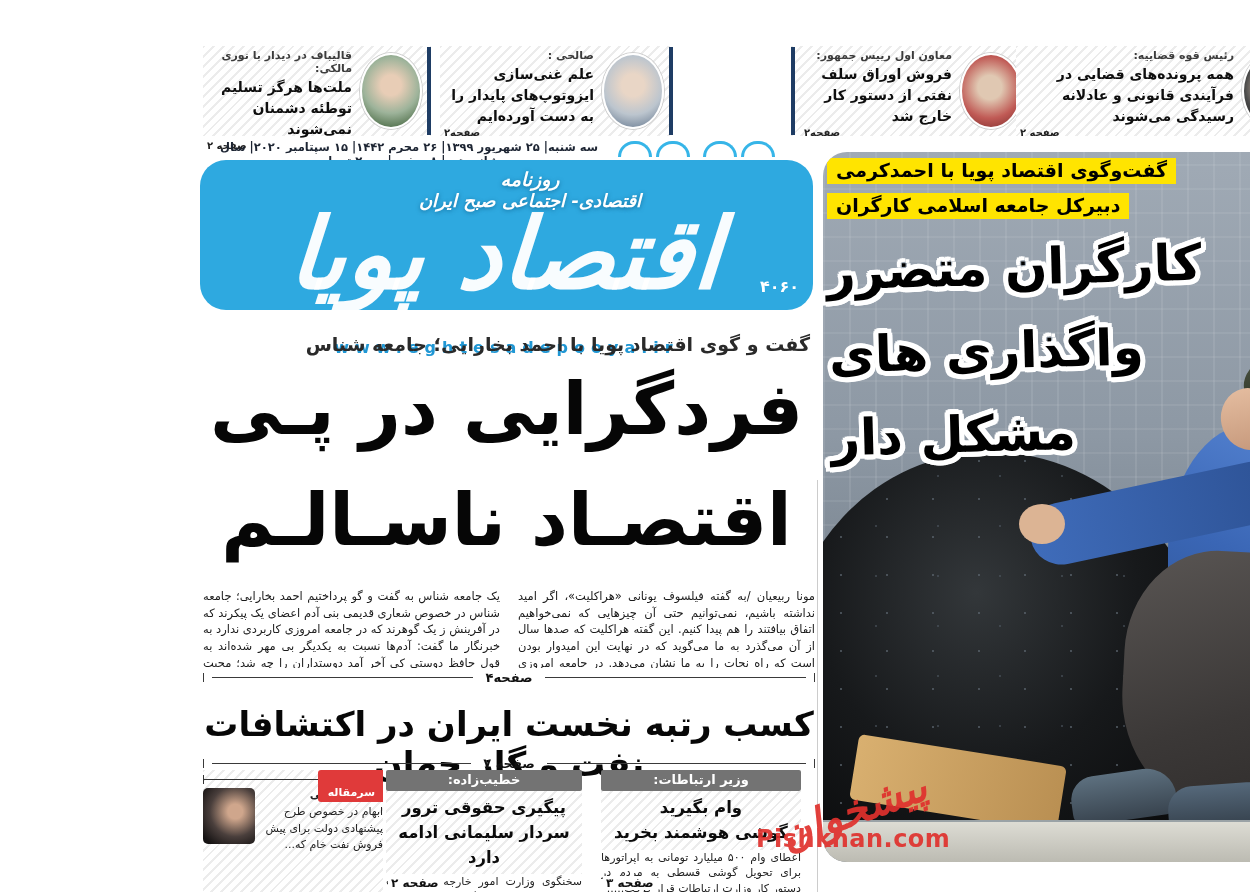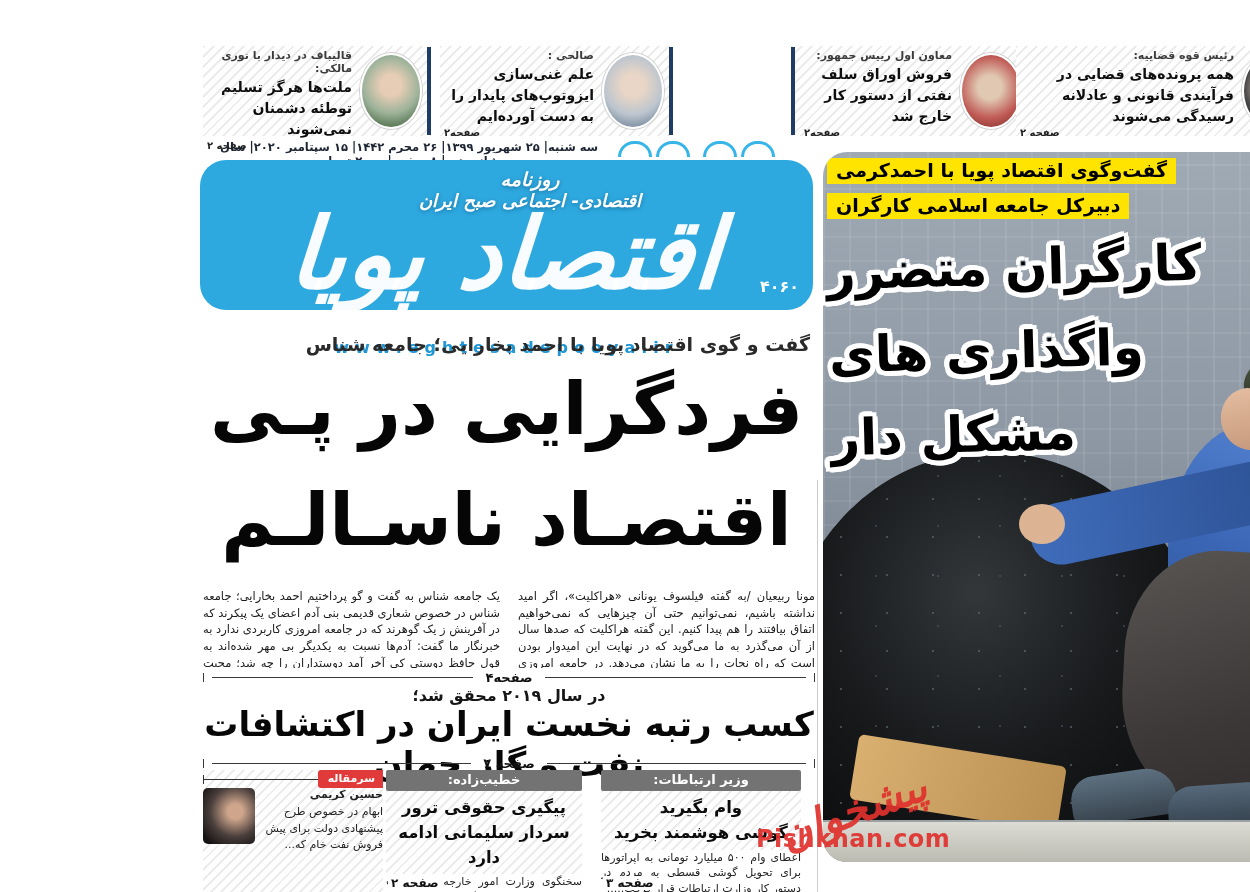--- a/index.html
+++ b/index.html
@@ -45,21 +45,21 @@
   .rule-line{ flex:1; border-top:1.5px solid #3a3a3a; height:0; }
   .rule-tick{ width:0; height:9px; border-left:1.5px solid #3a3a3a; }
   .rule-label{ font-size:13px; font-weight:800; color:#111; padding:0 4px; }
 
   
   .story2-kicker{ position:absolute; left:35px; top:686px; width:612px; text-align:center; font-size:16px; font-weight:800; color:#161616; }
   .story2-headline{ position:absolute; left:35px; top:704px; width:612px; text-align:center; font-size:34px; font-weight:900; color:#070707; }
 
   
   .editorial{ position:absolute; left:35px; top:770px; width:180px; height:122px; overflow:hidden; }
-  .ed-badge{ position:absolute; top:0; right:-2px; background:#e03a3a; color:#fff; font-size:11px; font-weight:700; padding:2px 10px 3px; border-radius:3px; }
+  .ed-badge{ position:absolute; top:0; right:-2px; background:#e03a3a; color:#fff; font-size:11px; font-weight:700; padding:16px 10px 3px; border-radius:3px; }
   .ed-headline{ margin-top:20px; text-align:right; font-size:15.5px; font-weight:900; color:#0d0d0d; line-height:1.45; }
   .ed-rule{ display:flex; align-items:center; margin:5px 0 4px; }
   .ed-rule .rule-line{ border-top:1.5px solid #333; }
   .ed-rule .rule-tick{ border-left:1.5px solid #333; }
   .ed-author-row{ display:flex; gap:6px; }
   .ed-textcol{ flex:1; }
   .ed-author{ font-size:11px; font-weight:800; color:#222; text-align:right; margin-bottom:3px; }
   .ed-body{ font-size:11px; line-height:1.5; text-align:right; color:#222; }
   .ed-photo{ width:52px; height:56px; border-radius:5px; flex:0 0 auto; background:radial-gradient(circle at 62% 42%, #cfa68c 16%, #4a3f3c 55%, #161313 88%); }
 
@@ -178,21 +178,20 @@
     <div class="lead-col">یک جامعه شناس به گفت و گو پرداختیم احمد بخارایی؛ جامعه شناس در خصوص شعاری قدیمی بنی آدم اعضای یک پیکرند که در آفرینش ز یک گوهرند که در جامعه امروزی کاربردی ندارد به خبرنگار ما گفت: آدم‌ها نسبت به یکدیگر بی مهر شده‌اند به قول حافظ دوستی کی آخر آمد دوستداران را چه شد؛ محبت نکردند اولین گام خشونت ورزیدن است، خشونت زبانی...</div>
   </div>
   <div class="rule-row" style="top:670px;">
     <div class="rule-tick"></div>
     <div class="rule-line"></div>
     <div class="rule-label">صفحه۴</div>
     <div class="rule-line"></div>
     <div class="rule-tick"></div>
   </div>
 
-  <div class="story2-kicker">در سال ۲۰۱۹ محقق شد؛</div>
   <div class="story2-headline">کسب رتبه نخست ایران در اکتشافات نفت و گاز جهان</div>
   <div class="rule-row" style="top:756px;">
     <div class="rule-tick"></div>
     <div class="rule-line"></div>
     <div class="rule-label">صفحه ۷</div>
     <div class="rule-line"></div>
     <div class="rule-tick"></div>
   </div>
 
   <div class="editorial hatch">

